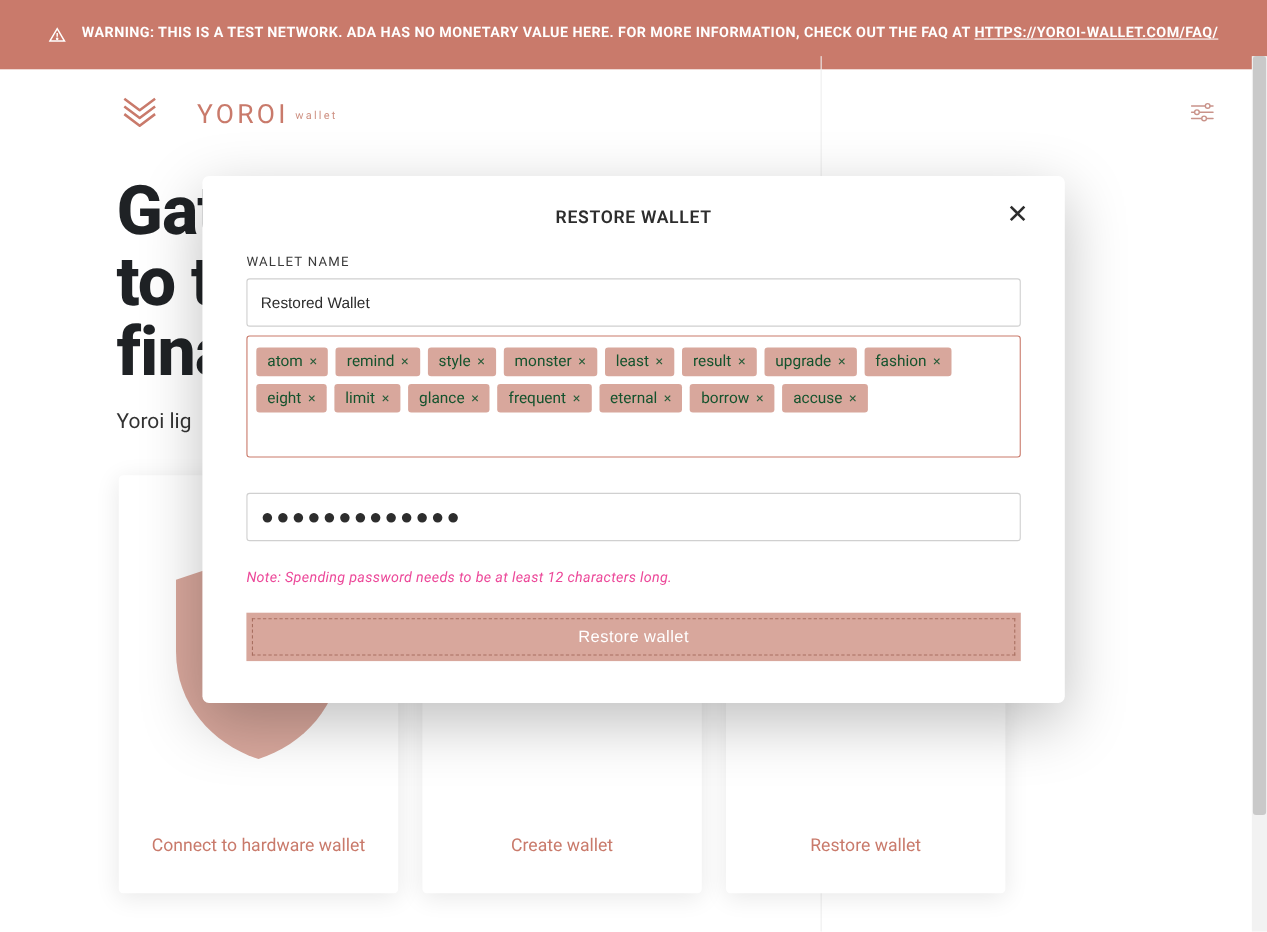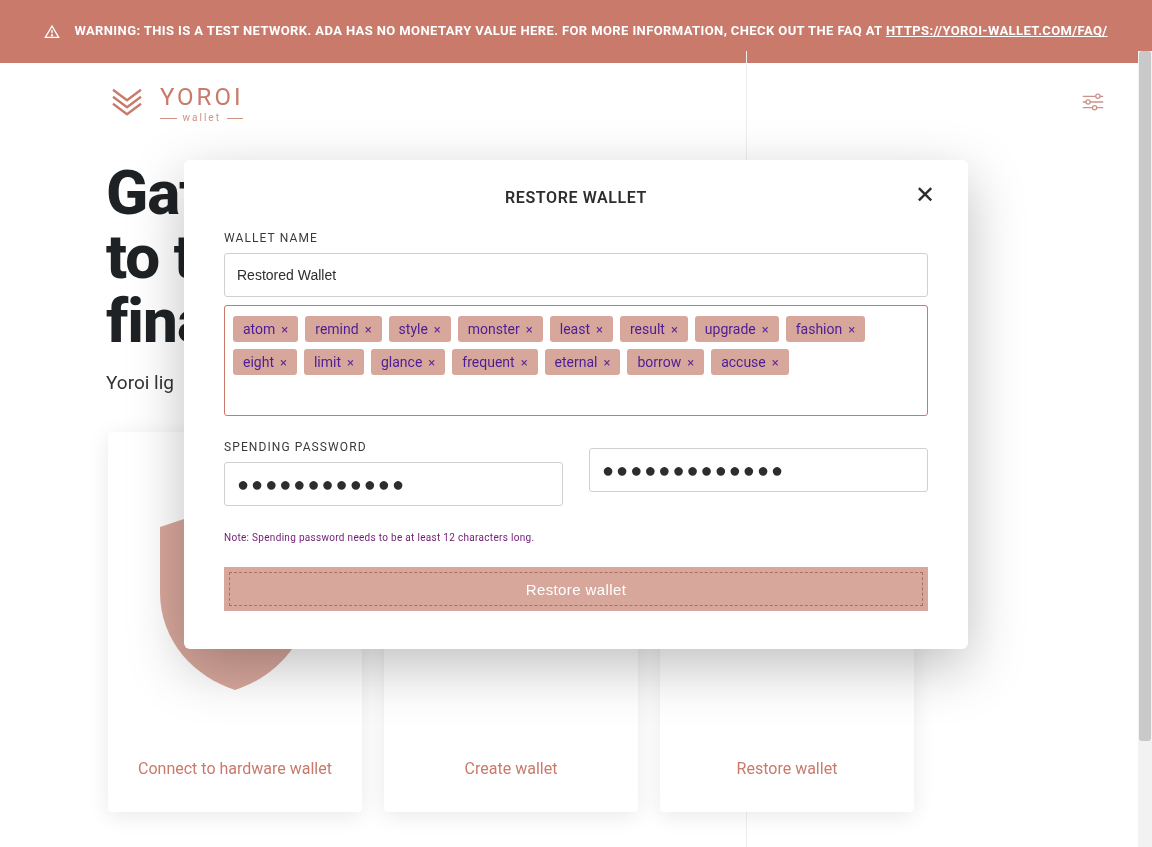--- a/index.html
+++ b/index.html
@@ -24,21 +24,21 @@
 
   
   .header {
     position: relative;
     height: 90px;
     padding: 18px 46px 0 106px;
     display: flex; align-items: flex-start; justify-content: space-between;
   }
   .logo { display: flex; align-items: center; gap: 12px; color: #c97a6b; }
   .logo-mark svg { width: 42px; height: 42px; }
-  .logo-text { display: flex; flex-direction: column; line-height: 1; }
+  .logo-text { display: flex; line-height: 1; margin-left: 19px; }
   .logo-main { font-size: 24px; letter-spacing: 3px; font-weight: 400; }
   .logo-sub {
     font-size: 10px; letter-spacing: 2px; color: #cf9385;
     display: flex; align-items: center; gap: 6px; margin-top: 4px;
   }
   .logo-sub::before, .logo-sub::after {
     content: ""; flex: 1; height: 1px; background: #cf9385;
   }
   .settings-icon svg { width: 26px; height: 26px; color: #b88c82; }
 
@@ -127,42 +127,43 @@
   .phrase-box {
     margin-top: 8px;
     border: 1px solid #c97a6b;
     border-radius: 3px;
     padding: 10px 8px 40px;
     display: flex; flex-wrap: wrap; gap: 7px;
   }
   .chip {
     display: inline-flex; align-items: center;
     background: #d8a79c;
-    color: #4c1d95;
+    color: #14532d;
     font-size: 14px;
     padding: 5px 10px;
     border-radius: 3px;
     gap: 6px;
   }
   .chip .chip-x { font-size: 13px; opacity: 0.9; cursor: pointer; }
 
   .pw-row { display: flex; gap: 26px; margin-top: 24px; }
   .pw-col { flex: 1; }
   .pw-col .form-label { margin-top: 0; }
   .pw-input {
     width: 100%; height: 44px;
     border: 1px solid #d0d0d0; border-radius: 3px;
     margin-top: 8px; padding: 0 12px;
     font-size: 20px; letter-spacing: 2px;
     color: #2d2d2d;
   }
 
   .note {
-    margin-top: 26px; font-size: 10px; color: #701a75;
+    margin-top: 26px; font-size: 13px; color: #ec4899;
     letter-spacing: 0.3px;
+    font-style: italic;
   }
 
   .submit-btn {
     width: 100%; height: 44px;
     margin-top: 24px;
     background: #d8a79c;
     border: none; border-radius: 0;
     color: #fff; font-size: 15px; letter-spacing: 0.4px;
     cursor: pointer;
     position: relative;
@@ -329,24 +330,20 @@
           <span class="chip-x">×</span>
         </span>
         <span class="chip">
           <span>accuse</span>
           <span class="chip-x">×</span>
         </span>
       </div>
 
     <div class="pw-row">
       <div class="pw-col">
-        <label class="form-label">SPENDING PASSWORD</label>
-        <input class="pw-input" type="text" value="●●●●●●●●●●●●" style="">
-      </div>
-      <div class="pw-col">
         <input class="pw-input" type="text" value="●●●●●●●●●●●●●" style="">
       </div>
     </div>
 
     <div class="note">Note: Spending password needs to be at least 12 characters long.</div>
 
     <button class="submit-btn">
       <span>Restore wallet</span>
     </button>
   </div>

